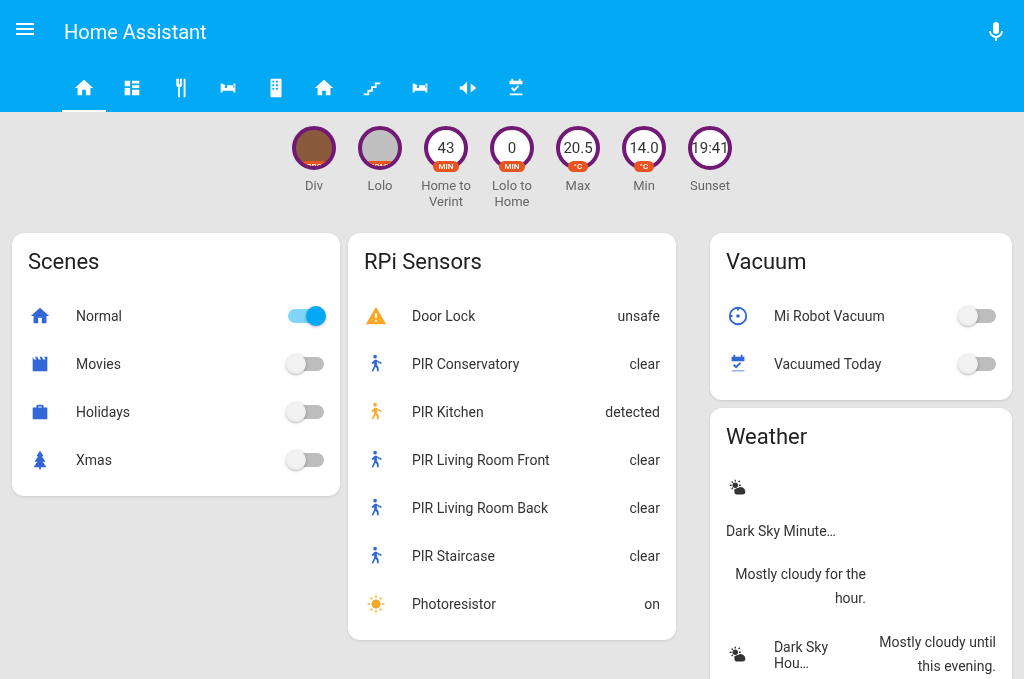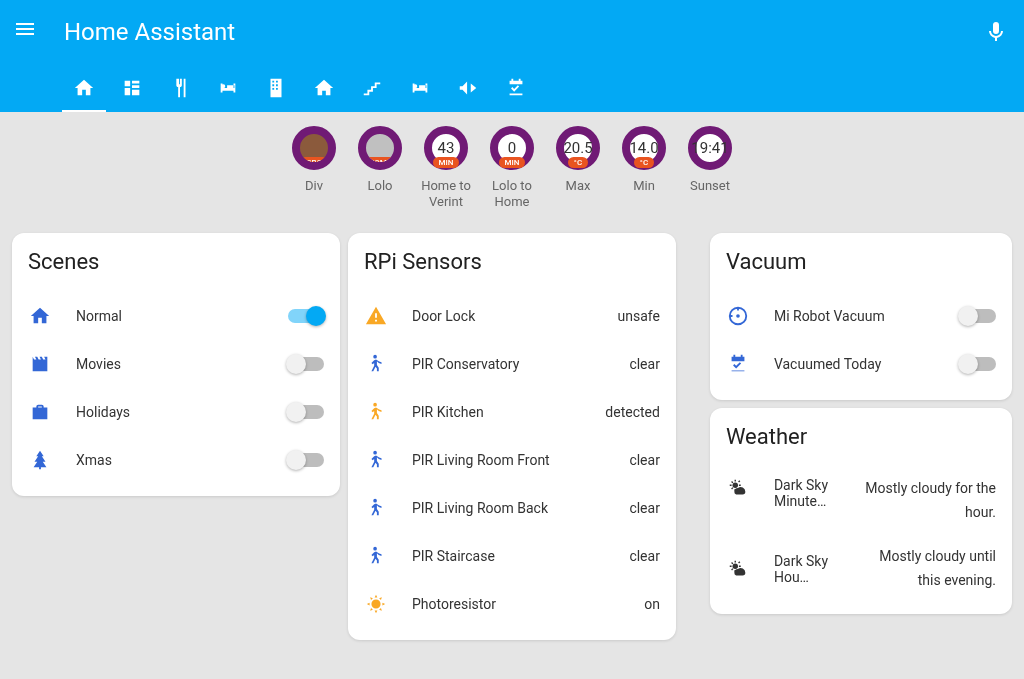--- a/index.html
+++ b/index.html
@@ -1,28 +1,28 @@
 <!DOCTYPE html>
 <html><head>
 <meta charset="utf-8">
 <style>
   * { box-sizing: border-box; margin: 0; padding: 0; }
   body { font-family: Roboto, Arial, sans-serif; background: #e5e5e5; width: 1024px; height: 679px; overflow: hidden; }
   .header { background: #03a9f4; color: #fff; height: 64px; display: flex; align-items: center; padding: 0 16px; }
   .menu-btn { width: 24px; height: 24px; margin-right: 24px; cursor: pointer; }
   .menu-btn div { width: 18px; height: 2px; background: #fff; margin: 3px 0; }
-  .title { font-size: 24px; font-weight: 400; flex: 1; }
+  .title { font-size: 20px; font-weight: 400; flex: 1; }
   .mic { width: 24px; height: 24px; cursor: pointer; }
   .tabs { background: #03a9f4; display: flex; padding-left: 72px; height: 48px; align-items: center; gap: 24px; }
   .tab { width: 24px; height: 48px; display: flex; align-items: center; justify-content: center; cursor: pointer; position: relative; }
   .tab.active::after { content: ''; position: absolute; bottom: 0; left: -10px; right: -10px; height: 2px; background: #fff; }
   .tab svg { fill: #fff; width: 22px; height: 22px; }
   .badges-row { display: flex; justify-content: center; gap: 8px; padding: 14px 0 6px; }
   .badge { display: flex; flex-direction: column; align-items: center; width: 58px; cursor: pointer; }
-  .badge-circle { width: 44px; height: 44px; border-radius: 50%; border: 8px solid #701a75; background: #fff; display: flex; flex-direction: column; align-items: center; justify-content: center; position: relative; font-size: 14px; color: #333; }
+  .badge-circle { width: 44px; height: 44px; border-radius: 50%; border: 4px solid #701a75; background: #fff; display: flex; flex-direction: column; align-items: center; justify-content: center; position: relative; font-size: 14px; color: #333; }
   .badge-circle.avatar { background: #999; overflow: hidden; }
   .badge-circle.avatar.div { background: #8b5a3c; }
   .badge-circle.avatar.lolo { background: #c0c0c0; }
   .badge-pill { background: #e95420; color: #fff; font-size: 8px; padding: 1px 6px; border-radius: 6px; position: absolute; bottom: -6px; font-weight: 500; }
   .badge-val { font-size: 15px; font-weight: 400; }
   .badge-label { font-size: 13px; color: #666; text-align: center; margin-top: 8px; line-height: 1.2; }
   .cards { display: flex; gap: 8px; padding: 18px 12px; align-items: flex-start; }
   .col { display: flex; flex-direction: column; gap: 8px; }
   .col1 { width: 330px; }
   .col2 { width: 330px; }
@@ -303,21 +303,21 @@
           </span>
         <span class="row-label">Vacuumed Today</span>
         <div class="toggle">
             <div class="knob"></div>
           </div>
       </div>
     </div>
 
     <div class="card">
       <div class="card-title">Weather</div>
-      <div class="row" style="height:auto;padding:10px 0;align-items:flex-start;">
+      <div class="row" style="height:auto;padding:10px 0;align-items:flex-start;flex-direction:column;">
         <span class="row-icon">
             <svg viewBox="0 0 24 24" fill="#333">
               <circle cx="9" cy="9" r="3"></circle>
               <path d="M9 3v2M9 13v2M3 9h2M13 9h2M5 5l1.4 1.4M12.6 12.6L14 14M5 13l1.4-1.4M12.6 5.4L14 4" stroke="#333" stroke-width="1.5"></path>
               <path d="M8 16a4 4 0 014-4 5 5 0 018 4 3 3 0 01-3 3H10a3 3 0 01-2-3z" fill="#333"></path>
             </svg>
           </span>
         <span class="row-label">Dark Sky Minute…</span>
         <span class="weather-row-state">Mostly cloudy for the hour.</span>
       </div>

